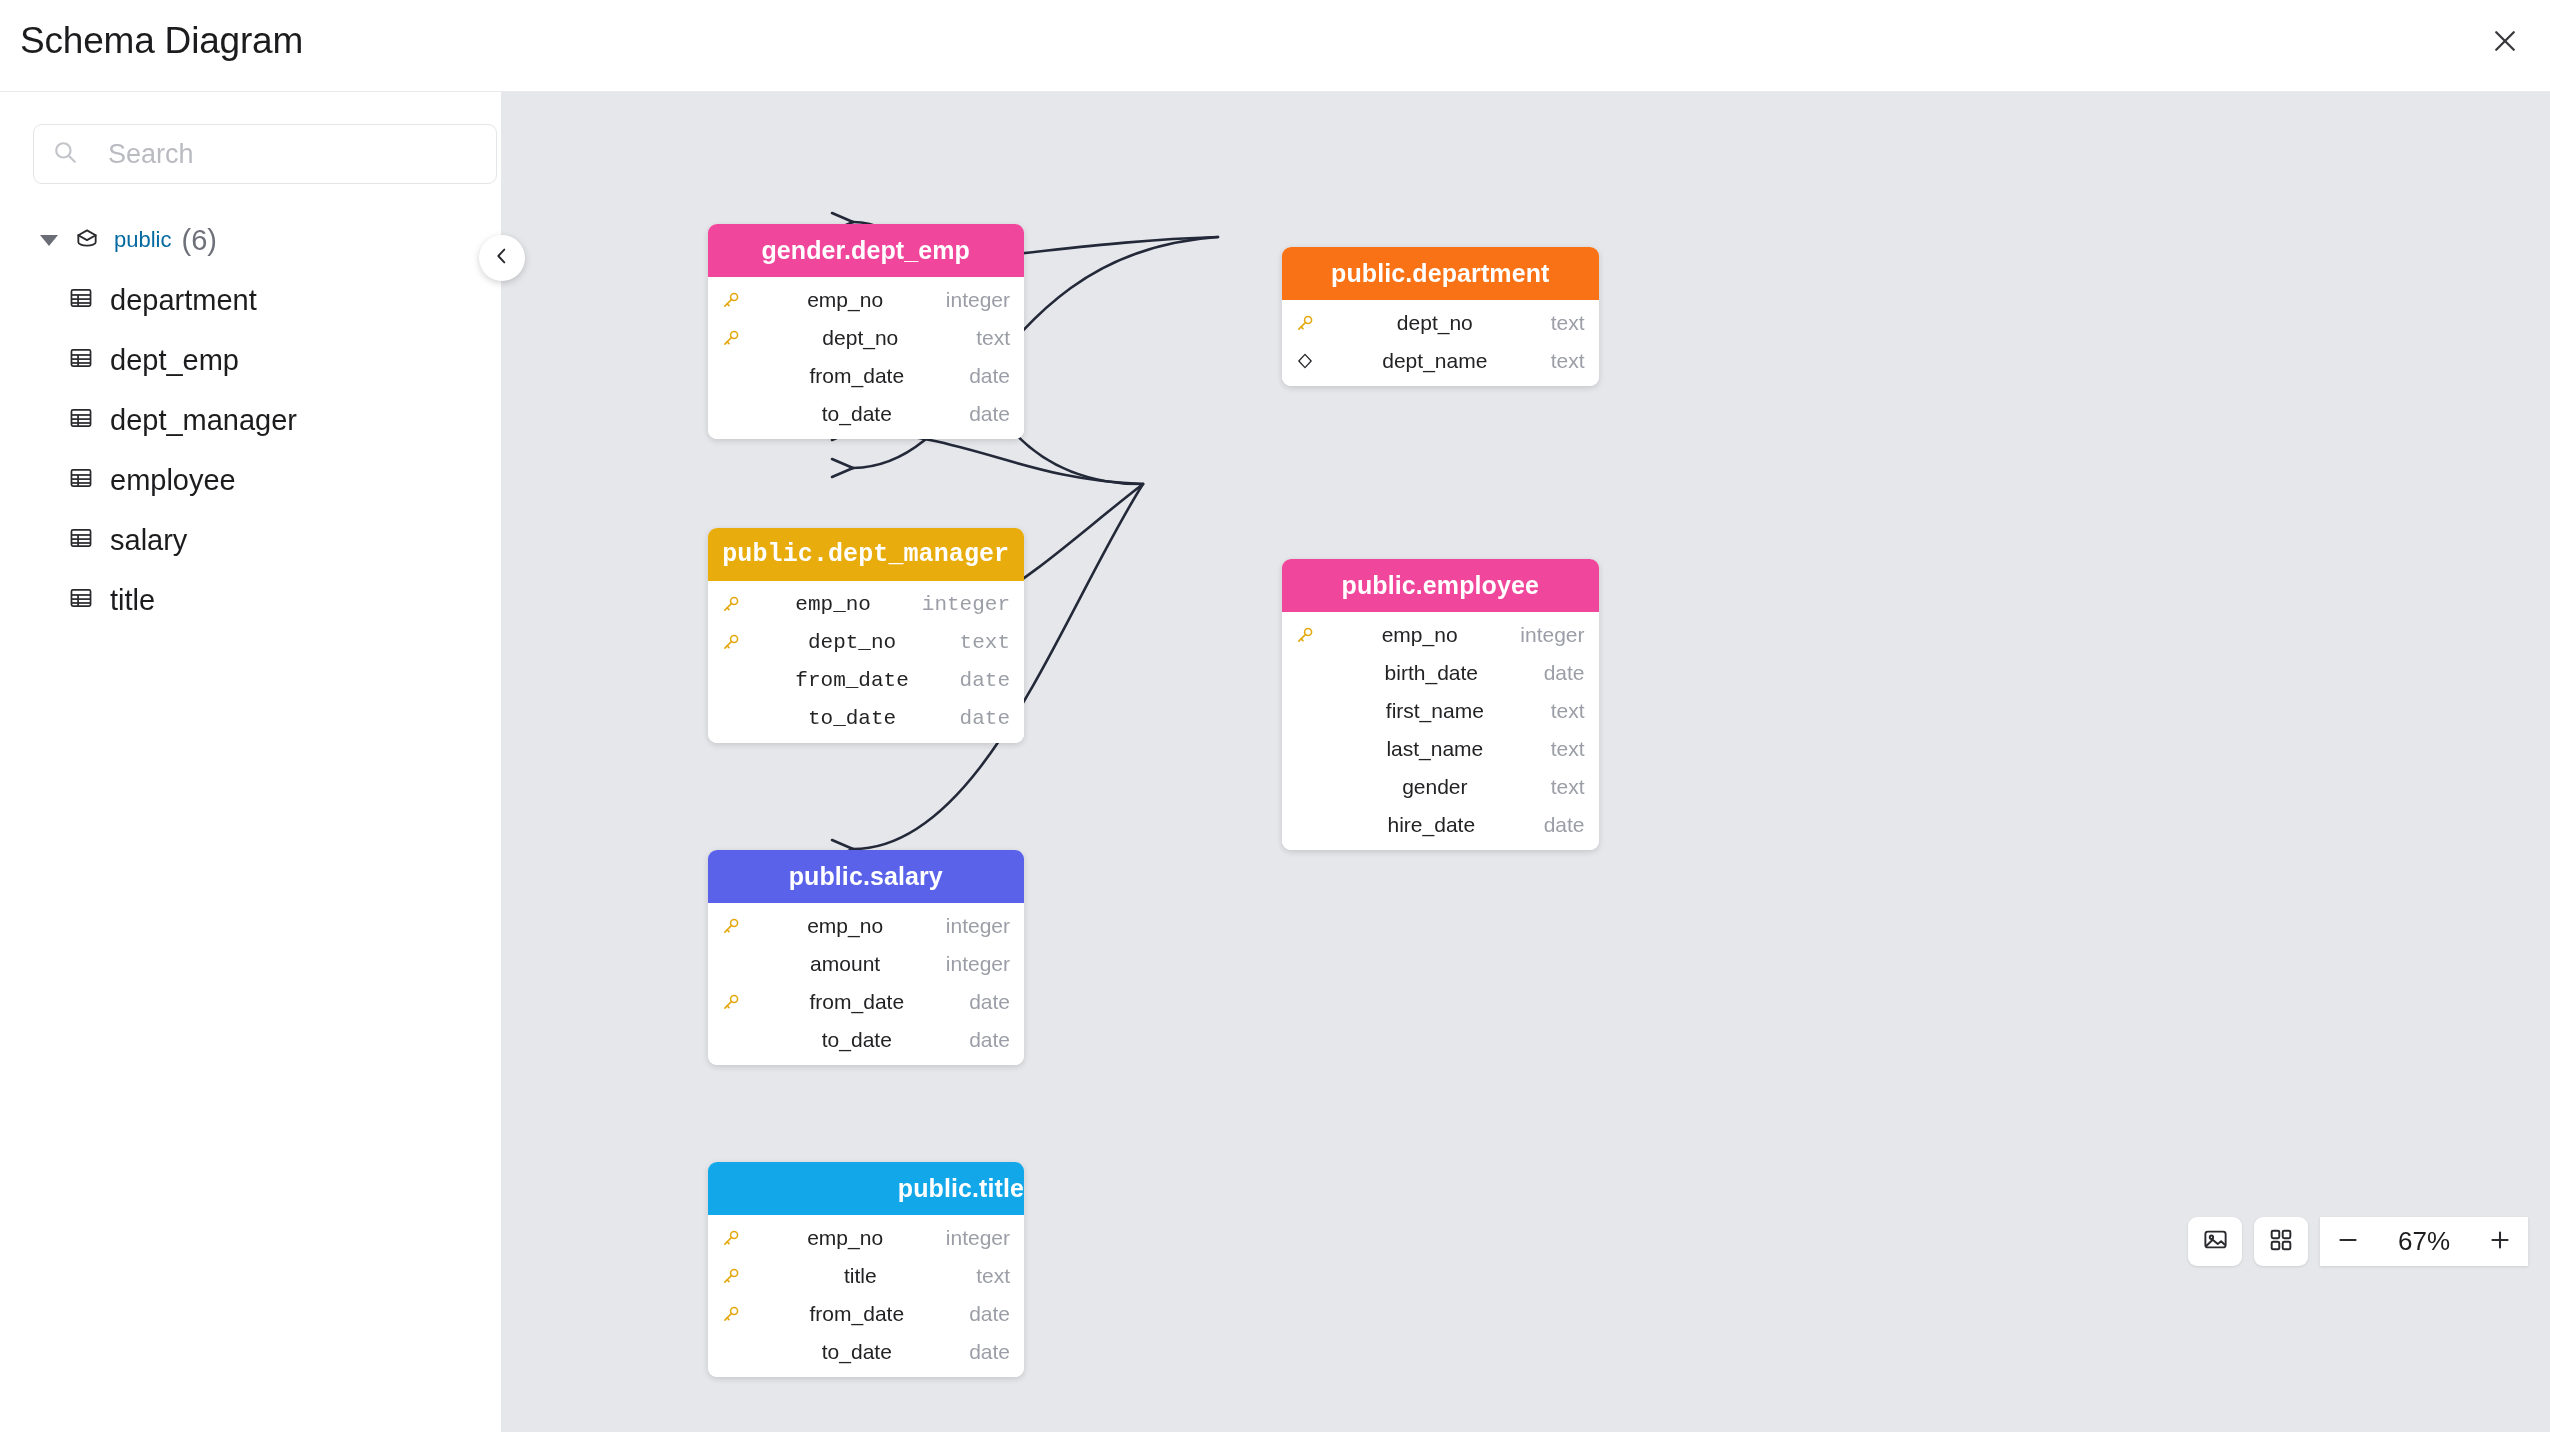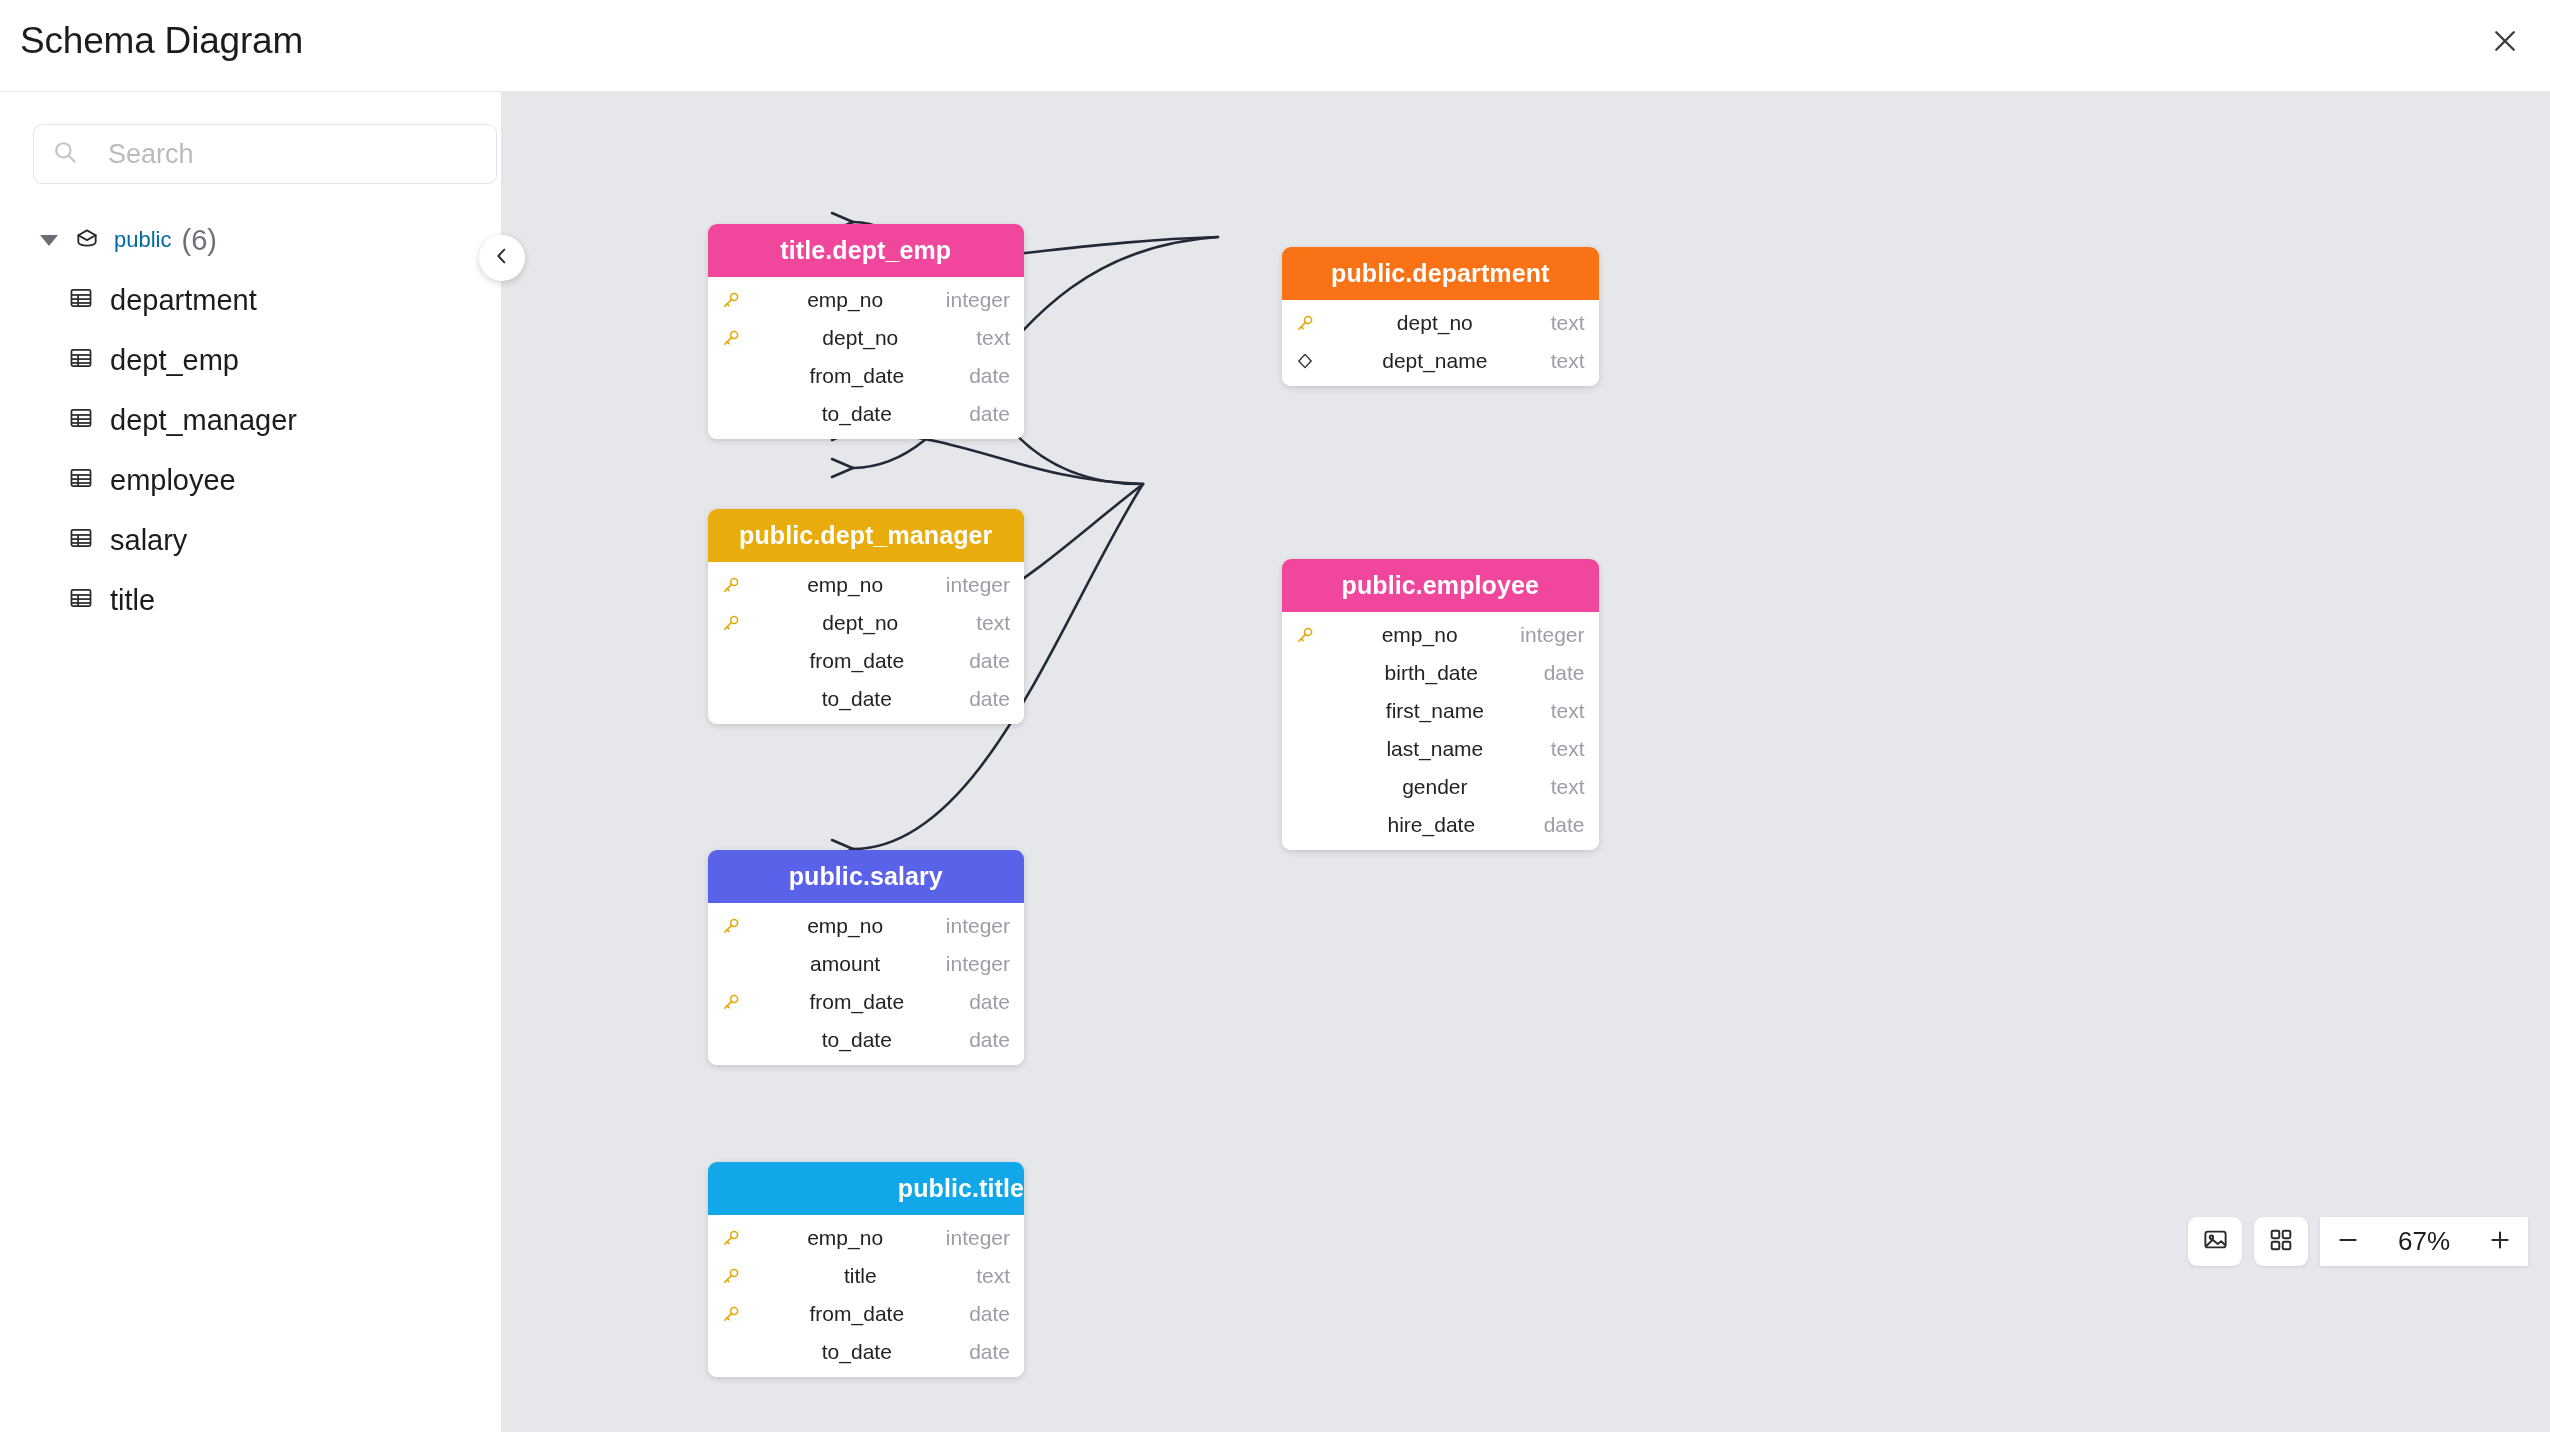--- a/index.html
+++ b/index.html
@@ -307,21 +307,21 @@
           </g>
         <g>
             <path d="M351 757 L 330 748"></path>
             <path d="M351 757 L 330 766"></path>
           </g>
       </g>
     </svg>
     <div id="nodes">
         <div class="node" style="left: 205.5px; top: 132px; width: 316.5px;">
           <div class="node-header" style="background: rgb(240, 70, 155);">
-            <span>title.dept_emp</span>
+            <span>gender.dept_emp</span>
           </div>
           <div class="node-body">
             <div class="col-row">
               <span class="col-icon">
                 <svg width="20" height="20" viewBox="0 0 24 24" fill="none" stroke="#e3a90e" stroke-width="1.9" stroke-linecap="round" stroke-linejoin="round">
                   <circle cx="15.7" cy="8.3" r="4.2"></circle>
                   <path d="M12.7 11.3 L4.6 19.4"></path>
                   <path d="M7.4 16.6 L9.6 18.8"></path>
                 </svg>
               </span>
@@ -375,21 +375,21 @@
               <span class="col-icon">
                 <svg width="20" height="20" viewBox="0 0 24 24" fill="none" stroke="#2a2a2e" stroke-width="1.6" stroke-linejoin="round">
                   <path d="M12 4 L19.4 12 L12 20 L4.6 12 Z"></path>
                 </svg>
               </span>
               <span class="col-name">dept_name</span>
               <span class="col-type">text</span>
             </div>
           </div>
         </div>
-        <div class="node" style="left: 205.5px; top: 417px; width: 316.5px;">
+        <div class="node" style="left: 205.5px; top: 436px; width: 316.5px; font-family: Liberation Mono, monospace;">
           <div class="node-header" style="background: rgb(232, 172, 13);">
             <span>public.dept_manager</span>
           </div>
           <div class="node-body">
             <div class="col-row">
               <span class="col-icon">
                 <svg width="20" height="20" viewBox="0 0 24 24" fill="none" stroke="#e3a90e" stroke-width="1.9" stroke-linecap="round" stroke-linejoin="round">
                   <circle cx="15.7" cy="8.3" r="4.2"></circle>
                   <path d="M12.7 11.3 L4.6 19.4"></path>
                   <path d="M7.4 16.6 L9.6 18.8"></path>

